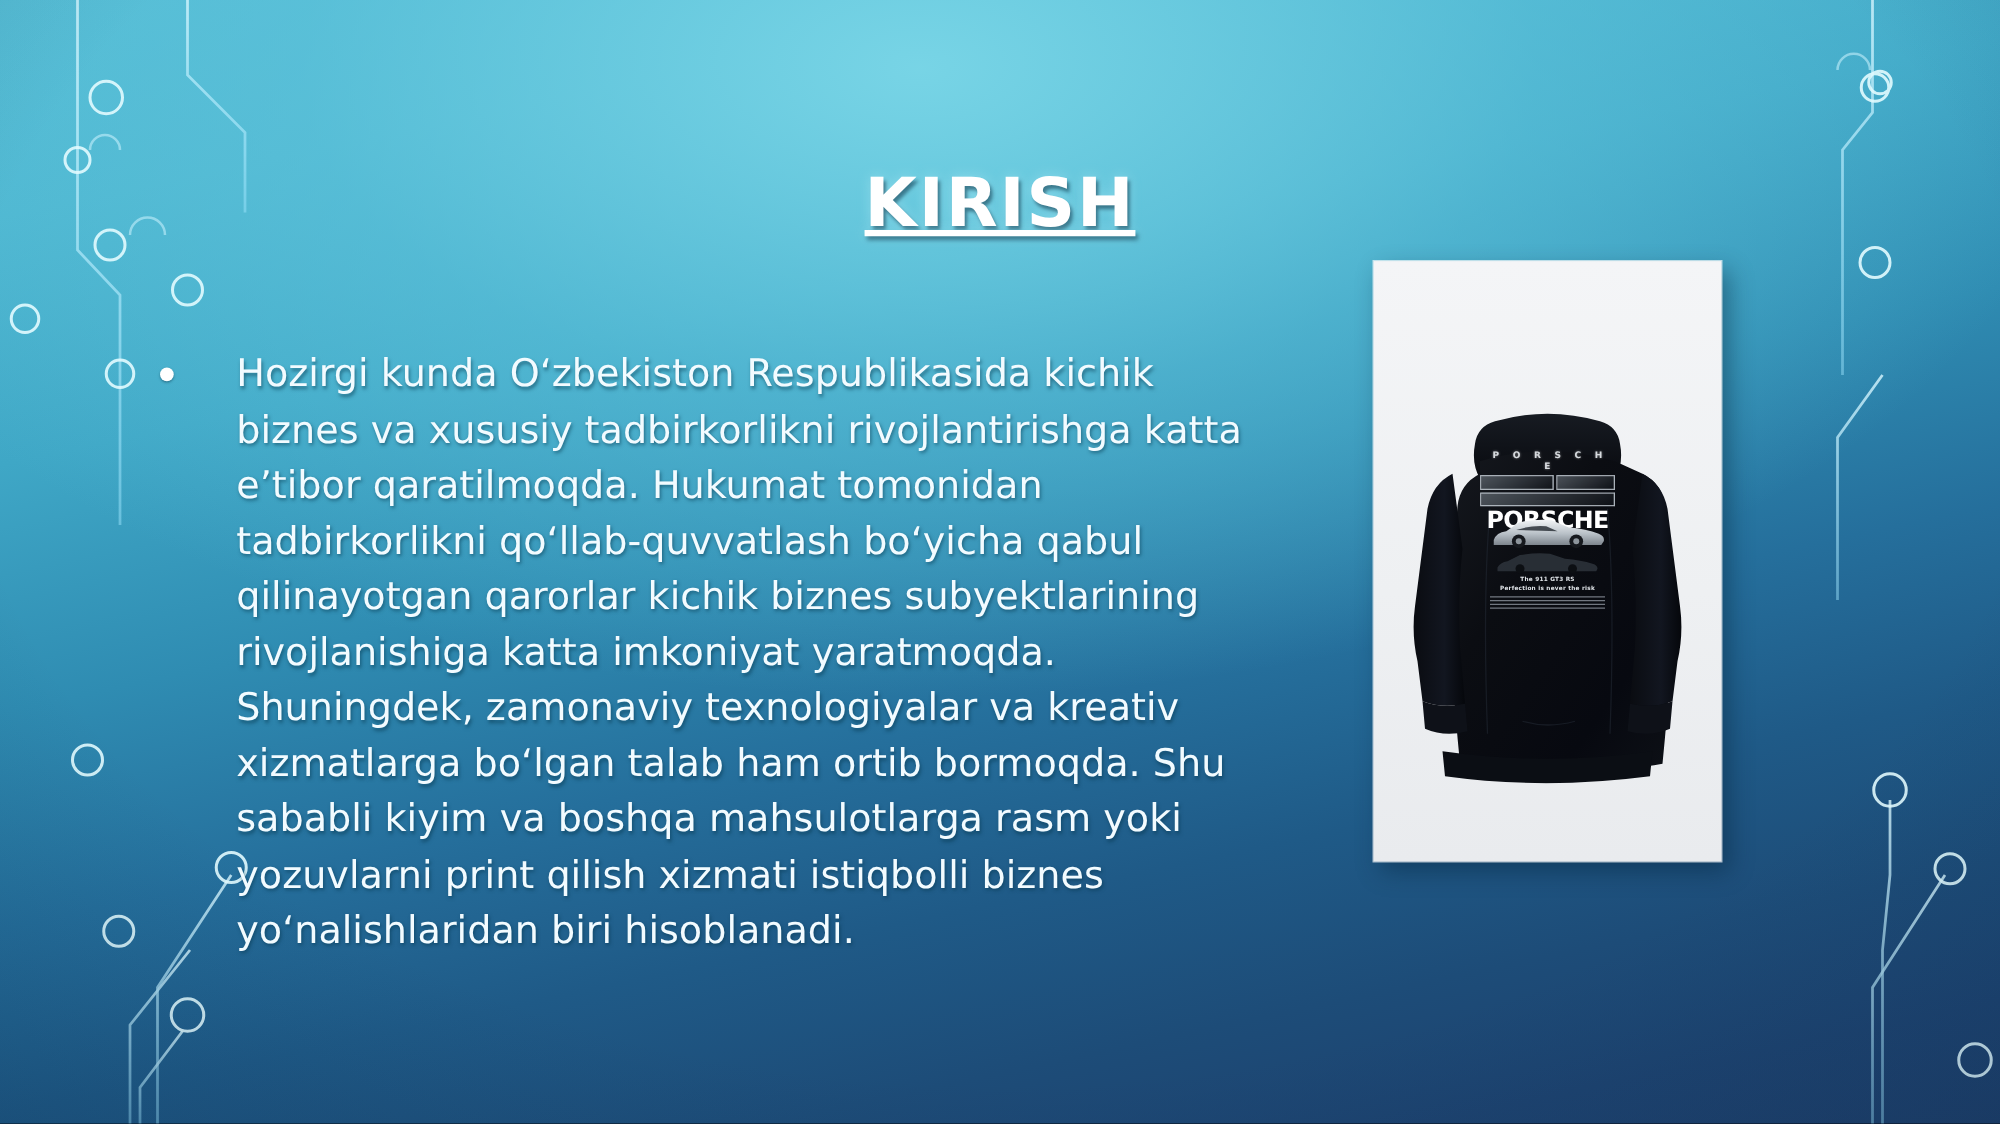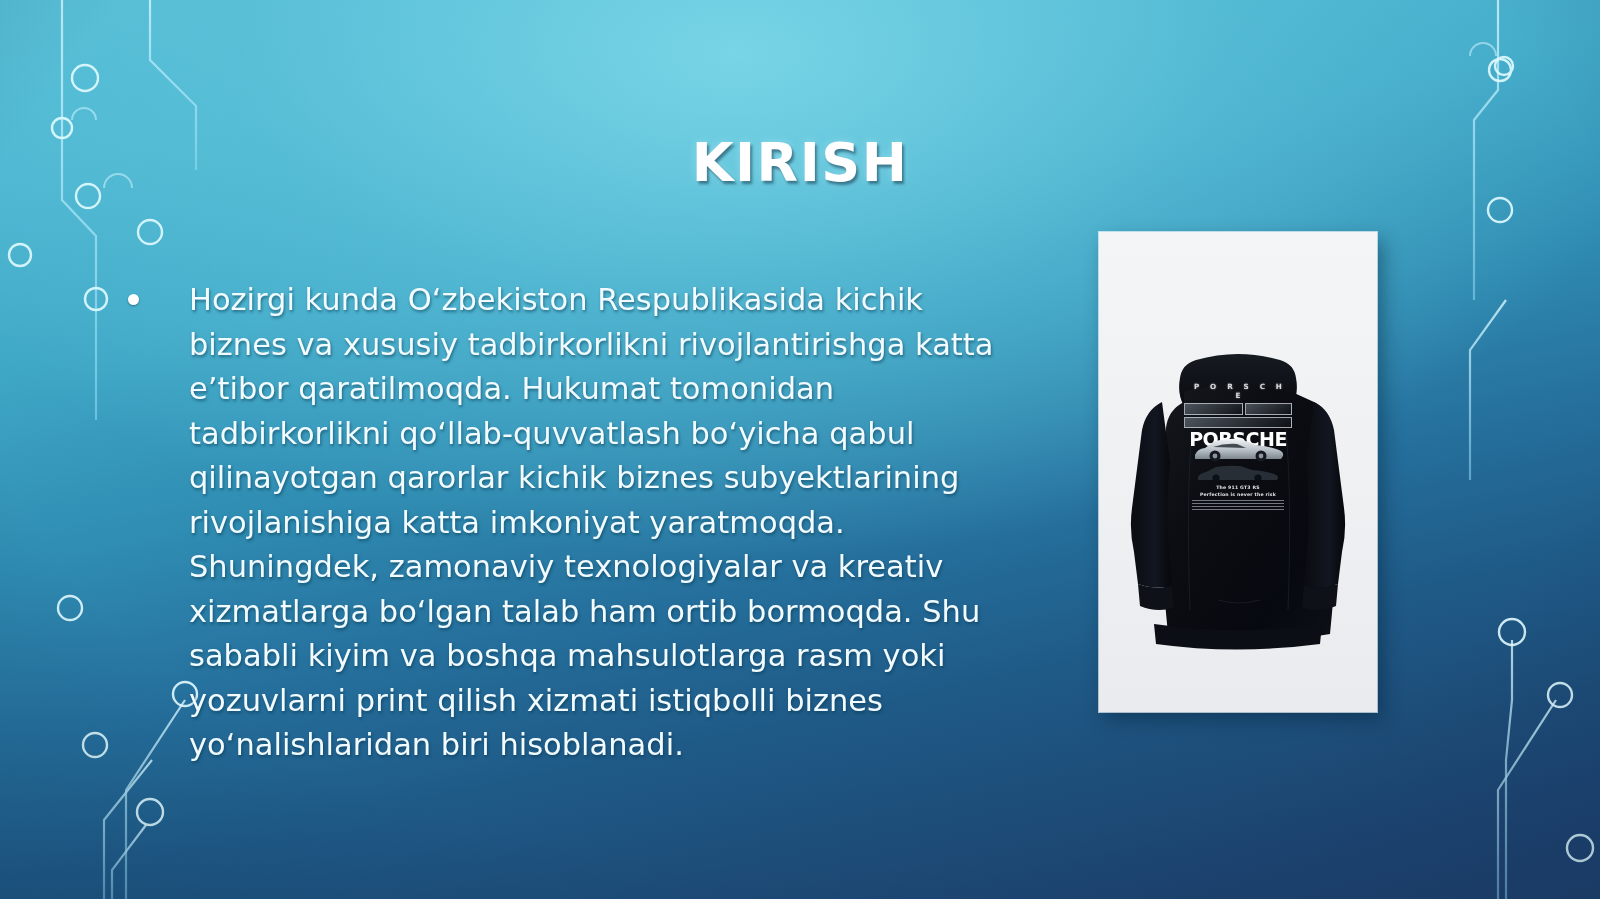--- a/index.html
+++ b/index.html
@@ -52,20 +52,21 @@
     right: 0;
     top: 131px;
     text-align: center;
     font-size: 54px;
     font-weight: bold;
     letter-spacing: 1.5px;
     color: #ffffff;
     text-shadow:
       2px 3px 3px rgba(10,50,70,0.55),
       0 0 10px rgba(200,245,255,0.35);
+    text-decoration: underline;
   }
 
   
   .body-block {
     position: absolute;
     left: 128px;
     top: 278px;
     width: 900px;
     display: flex;
     align-items: flex-start;
@@ -87,21 +88,21 @@
     color: #f2fbff;
     text-shadow: 1px 2px 3px rgba(6,52,74,0.55);
     font-weight: 400;
     margin-left: 32px;
   }
 
   
   .photo-frame {
     position: absolute;
     left: 1099px;
-    top: 232px;
+    top: 209px;
     width: 278px;
     height: 480px;
     background: #f2f3f5;
     box-shadow:
       0 0 0 1px rgba(255,255,255,0.65),
       6px 8px 18px rgba(3,30,52,0.42);
     overflow: hidden;
   }
   .photo-inner {
     position: absolute;

